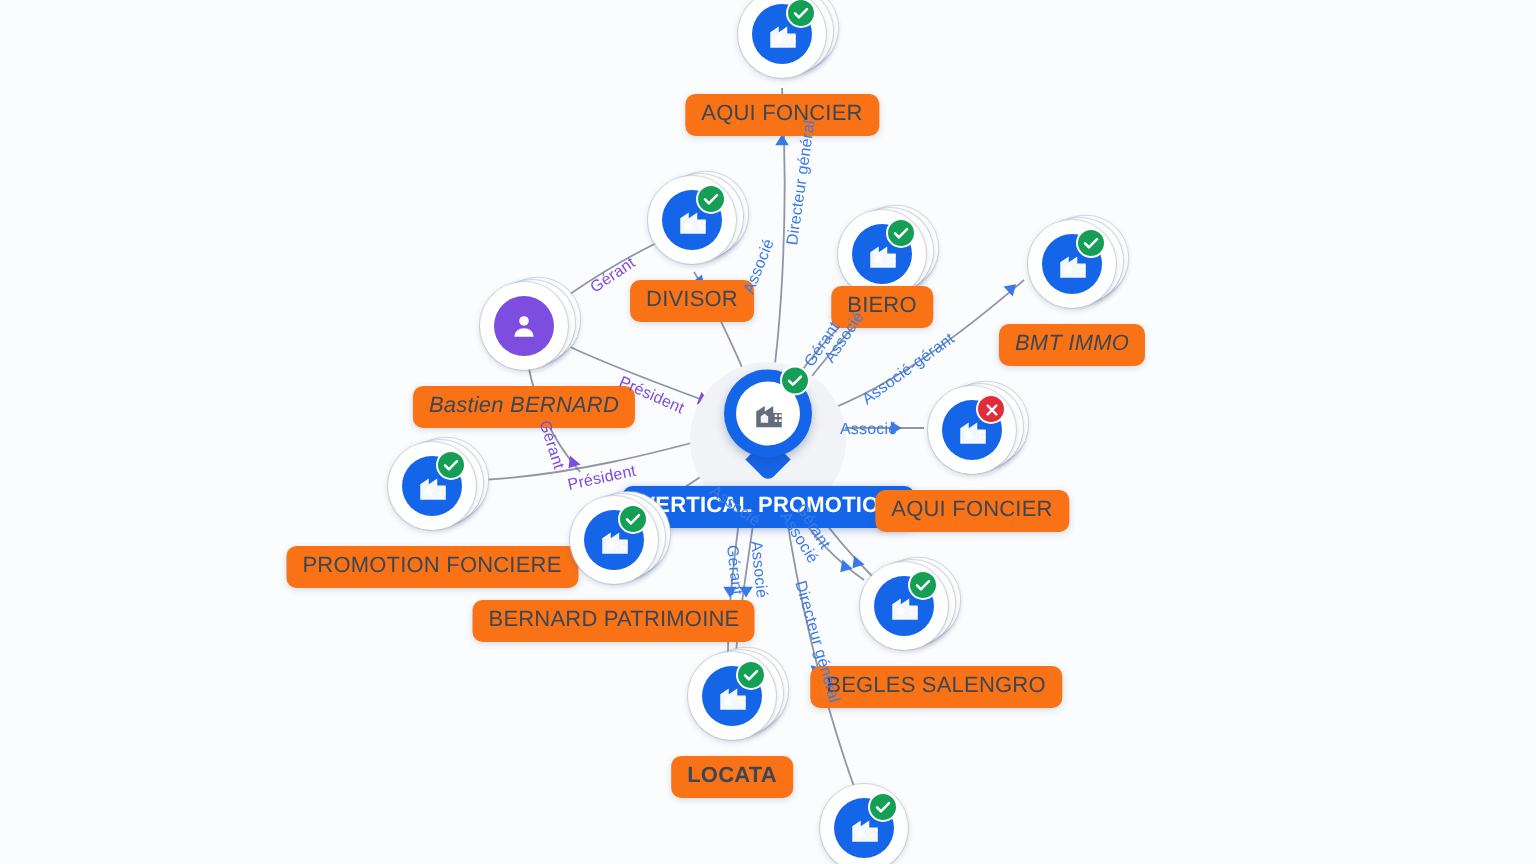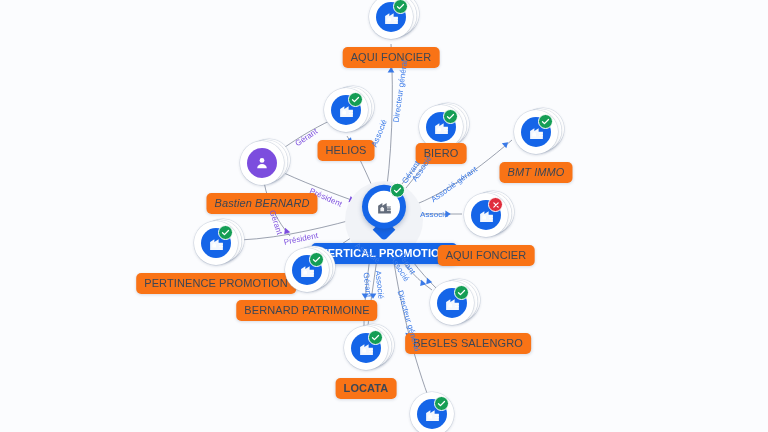--- a/index.html
+++ b/index.html
@@ -253,21 +253,21 @@
               <rect x="19" y="15.5" width="1.8" height="1.8" fill="#ffffff"></rect>
               <path fill="#ffffff" d="M6.2 13.5l2.6-2.1 2.6 2.1v4.3H6.2z" opacity="0.92"></path>
             </svg>
           </div>
           <div class="badge">
             <svg width="9" height="9" viewBox="0 0 24 24" aria-hidden="true">
               <path d="M4 12.5l5.2 5.2L20 6.8" stroke="#ffffff" stroke-width="3.4" fill="none" stroke-linecap="round" stroke-linejoin="round"></path>
             </svg>
           </div>
         </div>
-        <div class="label" style="top: 30px; margin-left: 0px;">HELIOS</div>
+        <div class="label" style="top: 30px; margin-left: 0px;">DIVISOR</div>
       </div>
       <div class="node" style="left: 441px; top: 127px;">
         <div class="disc-stack">
           <div class="disc s1"></div>
           <div class="disc s2"></div>
           <div class="disc s0"></div>
           <div class="glyph">
             <svg width="17" height="17" viewBox="0 0 24 24" aria-hidden="true">
               <path fill="#ffffff" d="M3 21V10l6-4v4l6-4v5h6v10H3z" opacity="0.95"></path>
               <rect x="16" y="12" width="1.8" height="1.8" fill="#ffffff"></rect>
@@ -359,21 +359,21 @@
               <rect x="19" y="15.5" width="1.8" height="1.8" fill="#ffffff"></rect>
               <path fill="#ffffff" d="M6.2 13.5l2.6-2.1 2.6 2.1v4.3H6.2z" opacity="0.92"></path>
             </svg>
           </div>
           <div class="badge">
             <svg width="9" height="9" viewBox="0 0 24 24" aria-hidden="true">
               <path d="M4 12.5l5.2 5.2L20 6.8" stroke="#ffffff" stroke-width="3.4" fill="none" stroke-linecap="round" stroke-linejoin="round"></path>
             </svg>
           </div>
         </div>
-        <div class="label" style="top: 30px; margin-left: 0px;">PERTINENCE PROMOTION</div>
+        <div class="label" style="top: 30px; margin-left: 0px;">PROMOTION FONCIERE</div>
       </div>
       <div class="node" style="left: 307px; top: 270px;">
         <div class="disc-stack">
           <div class="disc s1"></div>
           <div class="disc s2"></div>
           <div class="disc s0"></div>
           <div class="glyph">
             <svg width="17" height="17" viewBox="0 0 24 24" aria-hidden="true">
               <path fill="#ffffff" d="M3 21V10l6-4v4l6-4v5h6v10H3z" opacity="0.95"></path>
               <rect x="16" y="12" width="1.8" height="1.8" fill="#ffffff"></rect>

